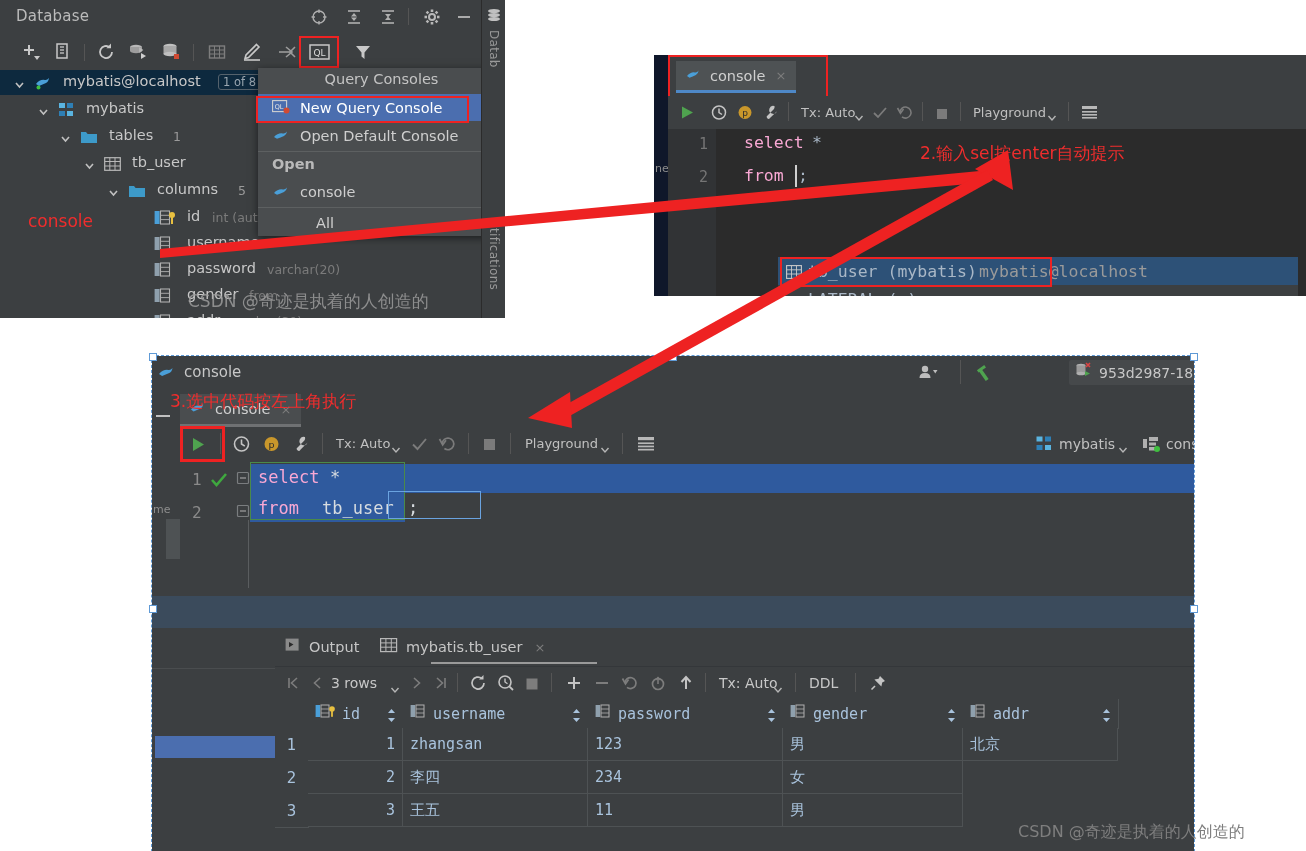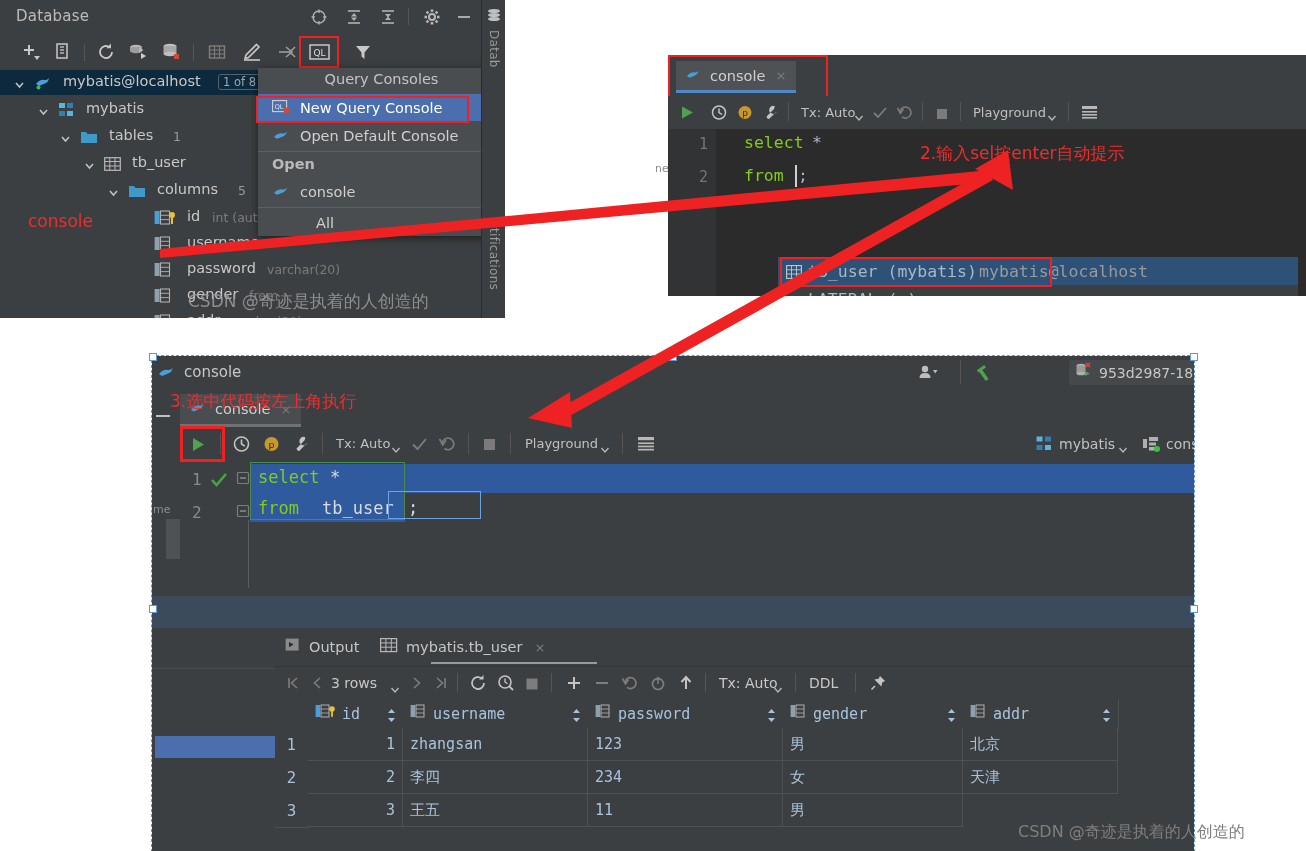--- a/index.html
+++ b/index.html
@@ -50,37 +50,37 @@
   .psec{position:absolute;left:14px;font-size:14.5px;color:#b9b9b9;font-weight:bold;}
   .pdiv{position:absolute;left:0;width:247px;height:1px;background:#5d6061;}
   #nqbox{position:absolute;left:256px;top:96px;width:213px;height:27px;border:2px solid #ee2222;
          box-sizing:border-box;}
 
   
   #wm1{position:absolute;left:188px;top:290px;font-size:17px;color:#9b9b9b;opacity:.85;white-space:nowrap;}
 
   
   #c2{left:654px;top:55px;width:652px;height:241px;background:#3c3f41;overflow:hidden;}
-  #c2-left{position:absolute;left:0;top:0;width:14px;height:241px;background:#ffffff;}
+  #c2-left{position:absolute;left:0;top:0;width:14px;height:241px;background:#0f172a;}
   #c2-lefttxt{position:absolute;left:1px;top:107px;font-size:11px;color:#8d8d8d;}
   #c2-tabbar{position:absolute;left:14px;top:0;width:638px;height:41px;background:#3c3f41;}
   #c2-tab{position:absolute;left:8px;top:6px;height:29px;padding:0 10px;background:#4e5254;
           display:flex;align-items:center;border-bottom:3px solid #4e88c7;}
   #c2-tabbox{position:absolute;left:0;top:0;width:160px;height:45px;border:2px solid #ee2222;
              box-sizing:border-box;}
   .tabname{font-size:14.5px;color:#d0d0d0;margin-left:8px;}
   .tabx{font-size:13px;color:#7d7d7d;margin-left:10px;}
   #c2-toolbar{position:absolute;left:14px;top:41px;width:638px;height:33px;background:#3c3f41;
               border-bottom:1px solid #2f3133;}
   .ttxt{position:absolute;font-size:13px;color:#c0c0c0;}
   #c2-editor{position:absolute;left:14px;top:74px;width:638px;height:167px;background:#2b2b2b;}
   #c2-gutter{position:absolute;left:0;top:0;width:48px;height:167px;background:#313335;}
   .gnum{position:absolute;right:8px;font-size:15px;color:#757575;}
   .code{position:absolute;font-size:16.5px;}
-  .kw{color:#84cc16;}
+  .kw{color:#f9a8d4;}
   .plain{color:#a9b7c6;}
   
   #ac{position:absolute;left:110px;top:128px;width:520px;height:84px;background:#3c3f41;}
   .acrow{position:absolute;left:0;width:520px;height:28px;display:flex;align-items:center;
          font-size:16.5px;}
   .acrow.sel{background:#2d5177;}
   .ac-l{margin-left:10px;color:#a9b7c6;}
   .ac-r{position:absolute;right:8px;color:#808080;}
   #acbox{position:absolute;left:112px;top:128px;width:272px;height:30px;border:2px solid #ee2222;
          box-sizing:border-box;}
@@ -1035,21 +1035,20 @@
         <div class="gcell txt mono" style="left:508px;width:180px">男</div>
         <div class="gcell txt mono" style="left:688px;width:155px">北京</div>
       </div>
 
       <div class="grow" style="top:62px">
         <div class="gnumcell">2</div>
         <div class="gcell num mono" style="left:33px;width:95px">2</div>
         <div class="gcell txt mono" style="left:128px;width:185px">李四</div>
         <div class="gcell txt mono" style="left:313px;width:195px">234</div>
         <div class="gcell txt mono" style="left:508px;width:180px">女</div>
-        <div class="gcell txt mono" style="left:688px;width:155px">天津</div>
       </div>
 
       <div class="grow" style="top:95px">
         <div class="gnumcell">3</div>
         <div class="gcell num mono" style="left:33px;width:95px">3</div>
         <div class="gcell txt mono" style="left:128px;width:185px">王五</div>
         <div class="gcell txt mono" style="left:313px;width:195px">11</div>
         <div class="gcell txt mono" style="left:508px;width:180px">男</div>
       </div>
     </div>

